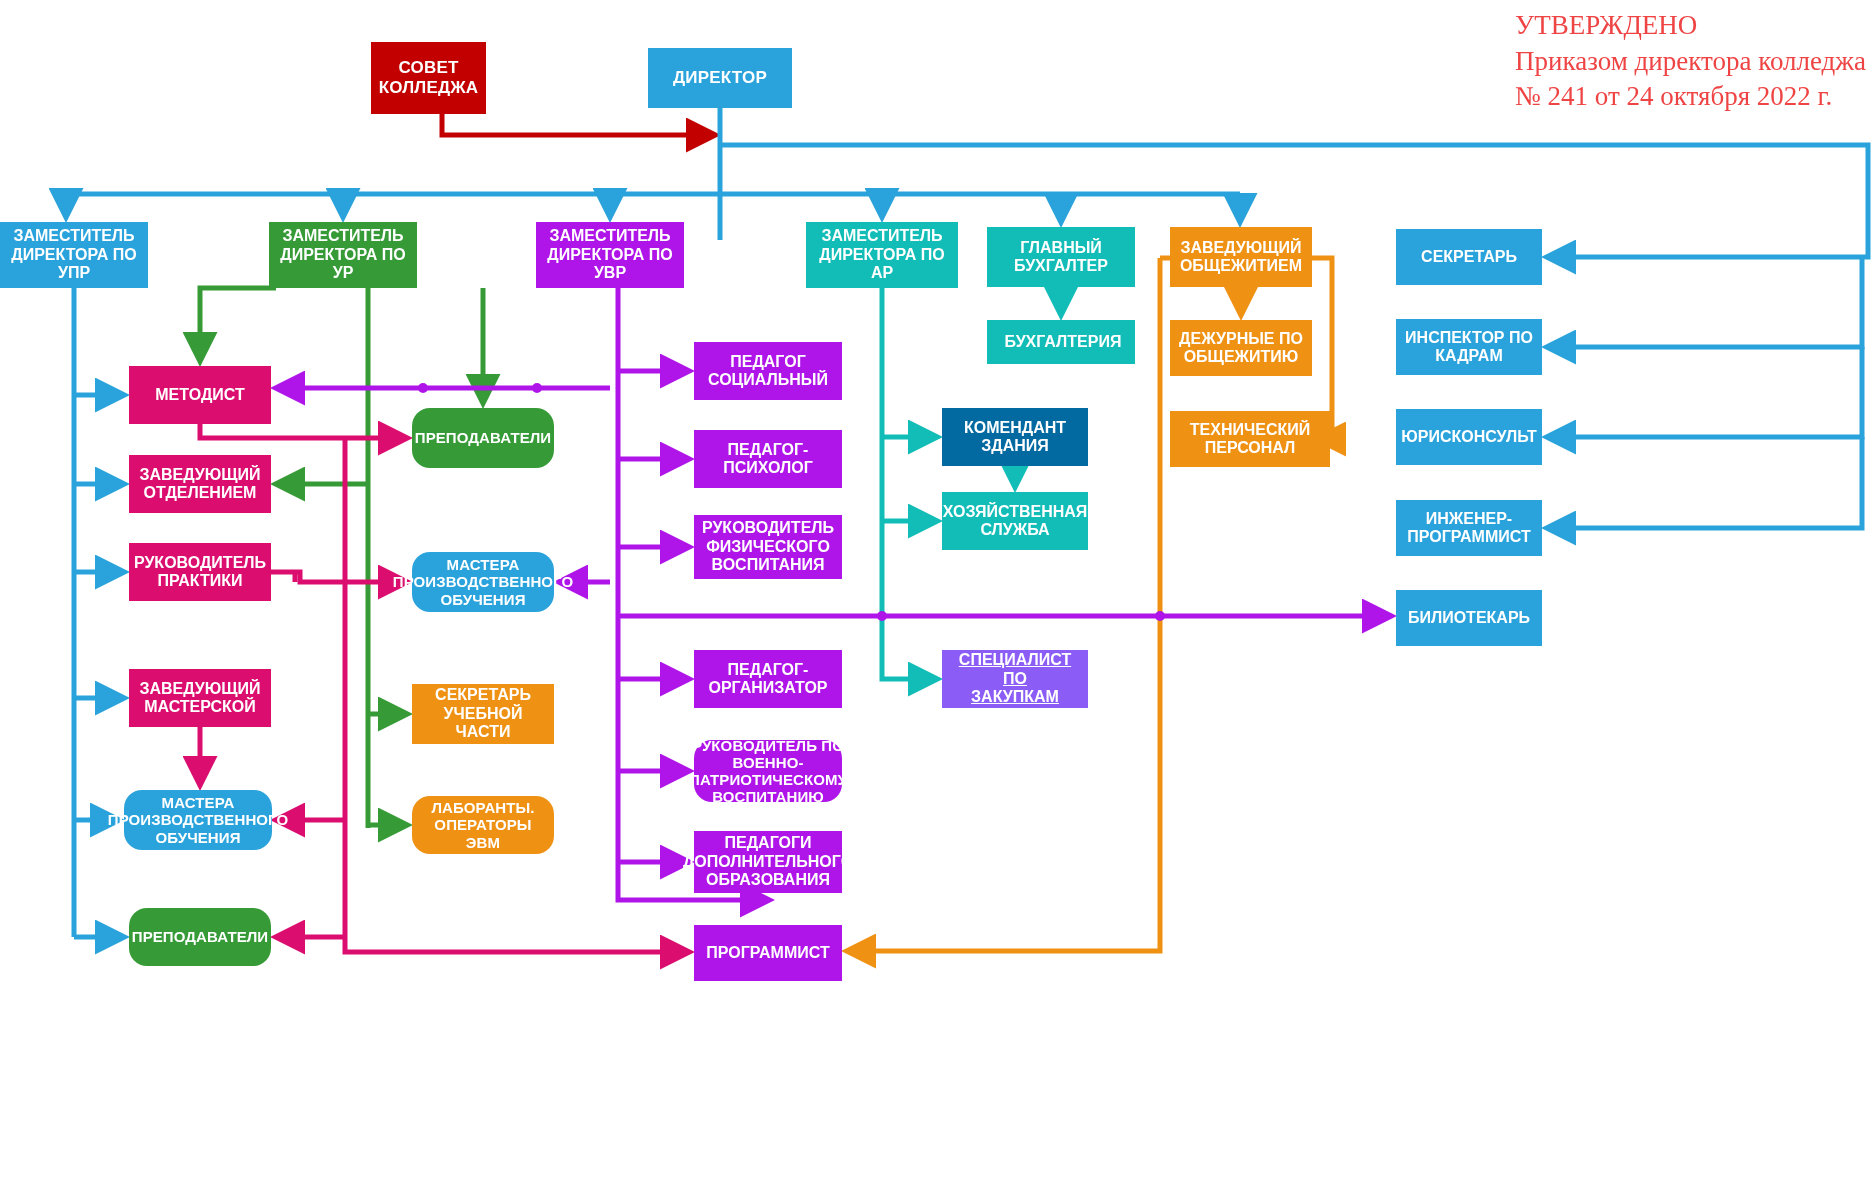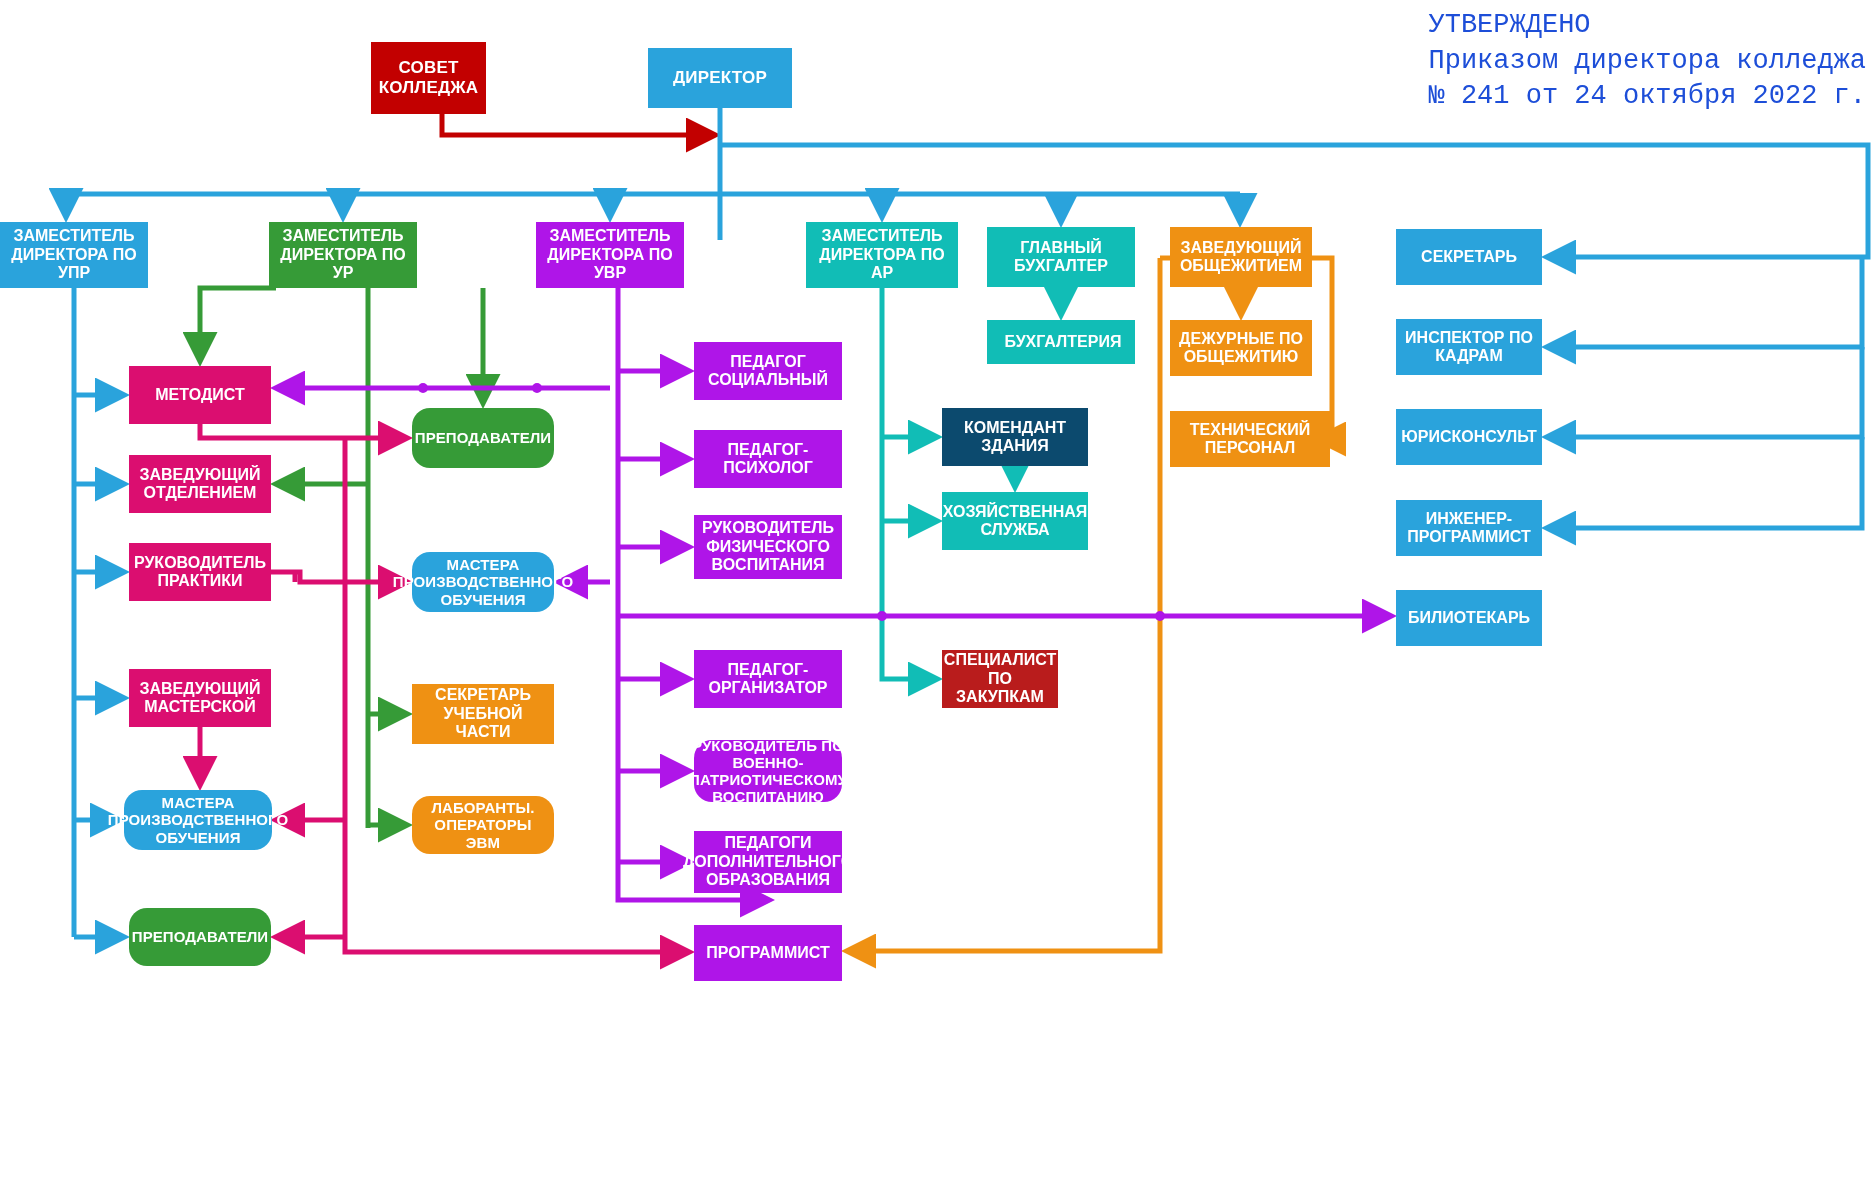--- a/index.html
+++ b/index.html
@@ -24,23 +24,23 @@
     z-index: 5;
   }
   .t-lg { font-size: 17px; letter-spacing: .2px; }
   .t-md { font-size: 16px; }
   .t-sm { font-size: 15px; letter-spacing: .1px; border-radius: 18px; }
 
   .approval {
     position: absolute;
     right: 10px; top: 8px;
     text-align: left;
-    font-family: Liberation Mono, monospace;
+    font-family: Liberation Serif, serif;
     font-size: 27px;
-    color: #1d4ed8;
+    color: #ef4444;
     line-height: 1.32;
     z-index: 10;
   }
   .approval div { white-space: nowrap; }
 </style>
 </head>
 <body>
 
 <div id="chart">
 
@@ -243,27 +243,27 @@
       </div>
       <div class="box t-md" style="left: 694px; top: 831px; width: 148px; height: 62px; background: rgb(175, 21, 232);">
         <span>ПЕДАГОГИ<br>ДОПОЛНИТЕЛЬНОГО<br>ОБРАЗОВАНИЯ</span>
       </div>
       <div class="box t-md" style="left: 694px; top: 925px; width: 148px; height: 56px; background: rgb(175, 21, 232);">
         <span>ПРОГРАММИСТ</span>
       </div>
       <div class="box t-md" style="left: 987px; top: 320px; width: 148px; height: 44px; background: rgb(17, 189, 182); padding-left: 8px;">
         <span>БУХГАЛТЕРИЯ</span>
       </div>
-      <div class="box t-md" style="left: 942px; top: 408px; width: 146px; height: 58px; background: #0c4a6e;">
+      <div class="box t-md" style="left: 942px; top: 408px; width: 146px; height: 58px; background: #0369a1;">
         <span>КОМЕНДАНТ<br>ЗДАНИЯ</span>
       </div>
       <div class="box t-md" style="left: 942px; top: 492px; width: 146px; height: 58px; background: rgb(17, 189, 182);">
         <span>ХОЗЯЙСТВЕННАЯ<br>СЛУЖБА</span>
       </div>
-      <div class="box t-md" style="left: 942px; top: 650px; width: 116px; height: 58px; background: #b91c1c;">
+      <div class="box t-md" style="left: 942px; top: 650px; width: 146px; height: 58px; background: #8b5cf6; text-decoration: underline;">
         <span>СПЕЦИАЛИСТ ПО<br>ЗАКУПКАМ</span>
       </div>
       <div class="box t-md" style="left: 1170px; top: 320px; width: 142px; height: 56px; background: rgb(239, 145, 19);">
         <span>ДЕЖУРНЫЕ ПО<br>ОБЩЕЖИТИЮ</span>
       </div>
       <div class="box t-md" style="left: 1170px; top: 411px; width: 160px; height: 56px; background: rgb(239, 145, 19);">
         <span>ТЕХНИЧЕСКИЙ<br>ПЕРСОНАЛ</span>
       </div>
       <div class="box t-md" style="left: 1396px; top: 319px; width: 146px; height: 56px; background: rgb(42, 163, 220);">
         <span>ИНСПЕКТОР ПО<br>КАДРАМ</span>

